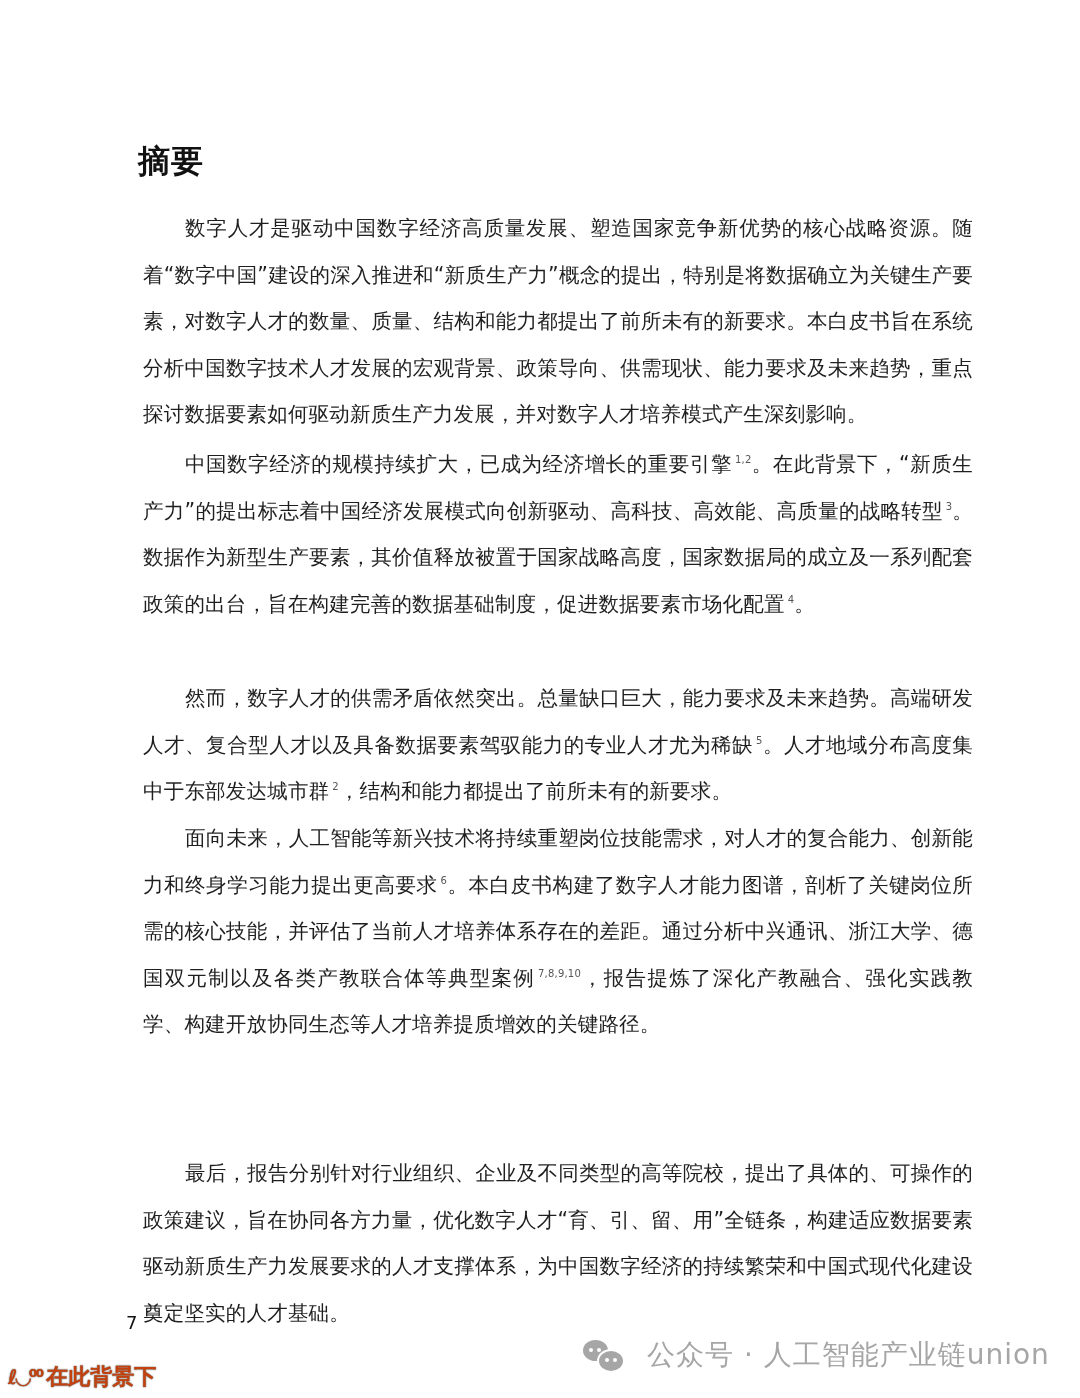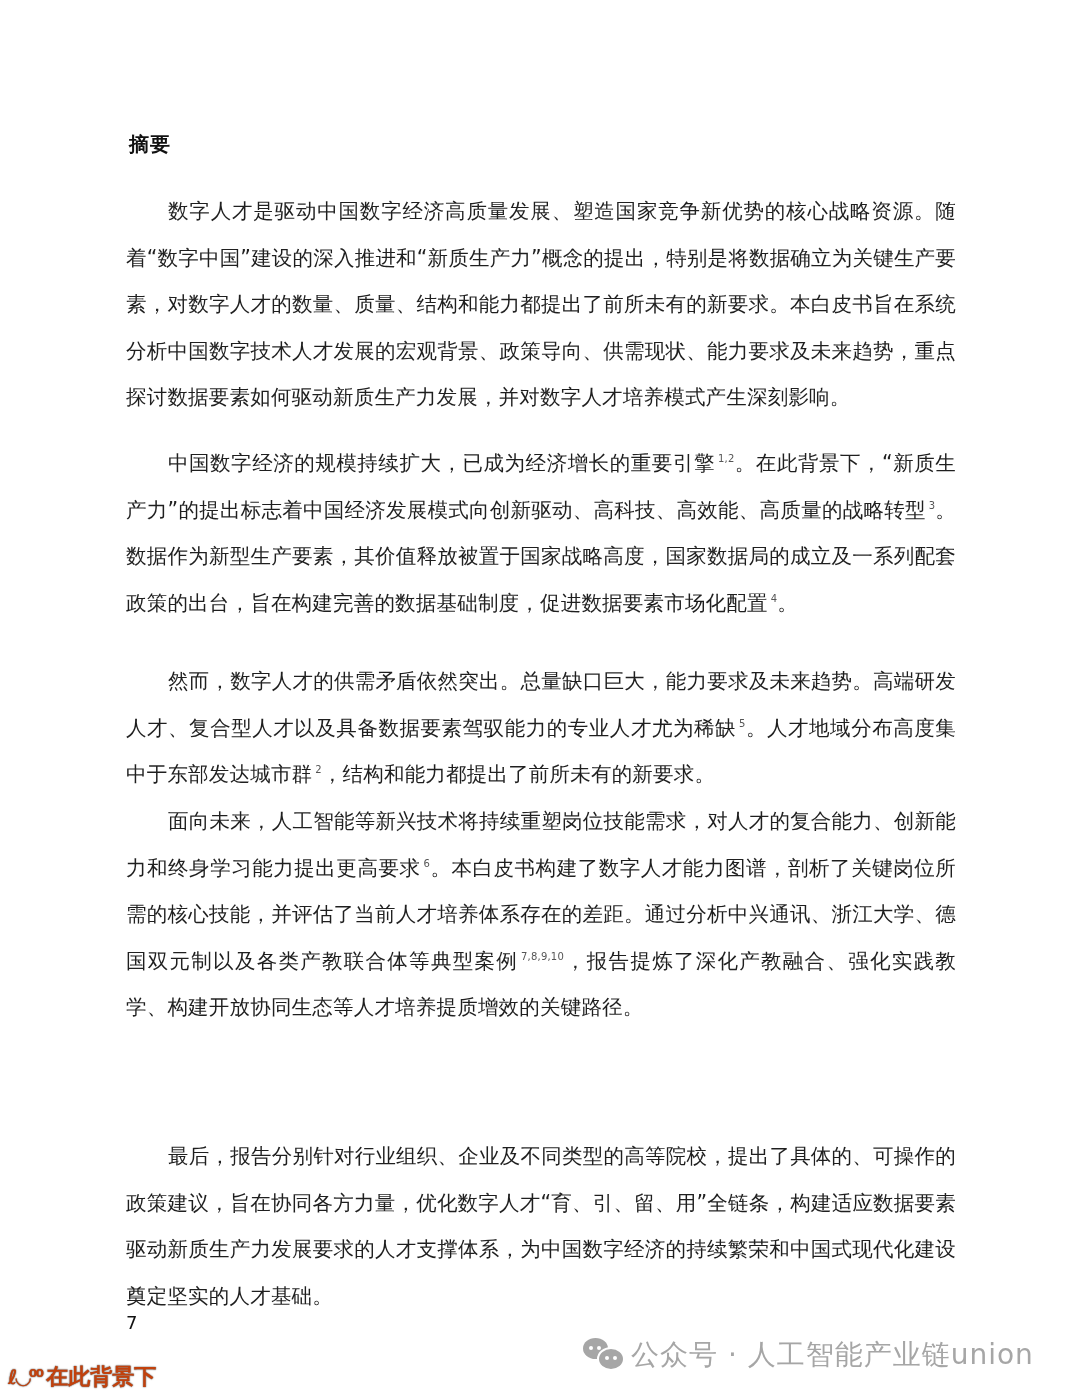--- a/index.html
+++ b/index.html
@@ -1,51 +1,51 @@
 <!DOCTYPE html>
 <html><head>
 <meta charset="utf-8">
 <style>
   html, body { margin: 0; padding: 0; }
   body {
     width: 1080px; height: 1398px; background: #ffffff; position: relative; overflow: hidden;
     font-family: "DejaVu Sans", "Liberation Sans", sans-serif; color: #1a1a1a;
   }
   .page-title {
-    position: absolute; left: 126px; top: 128px; margin: 3px;
-    font-size: 20px; font-weight: bold; letter-spacing: 1px; color: #111;
+    position: absolute; left: 126px; top: 128px; margin: 12px;
+    font-size: 32px; font-weight: bold; letter-spacing: 1px; color: #111;
   }
   .para {
-    position: absolute; left: 126px; width: 830px; margin: 0;
+    position: absolute; left: 126px; width: 830px; margin: 17px;
     font-size: 20.5px; line-height: 46.5px; text-indent: 42px; color: #1f1f1f;
     text-align: justify; letter-spacing: 0.2px;
   }
   sup { font-size: 10px; color: #555; vertical-align: super; line-height: 0; margin-left: 3px; }
   .page-number { position: absolute; left: 126px; top: 1312px; font-size: 18px; color: #111; }
   .wm-left { position: absolute; left: 8px; top: 1362px; display: flex; align-items: center; gap: 4px;
     color: #c2410c; font-size: 22px; font-weight: bold;
     text-shadow: 0 0 1px #888, 0 0 1px #888, 0 0 2px #999; }
   .wm-left .logo { font-size: 20px; letter-spacing: -2px; }
-  .wm-right { position: absolute; left: 583px; top: 1336px; display: flex; align-items: flex-start; gap: 8px;
+  .wm-right { position: absolute; left: 583px; top: 1336px; display: flex; align-items: center; gap: 24px;
     color: #a6a6a6; font-size: 28px; letter-spacing: 1px; }
   .wechat-icon { width: 40px; height: 34px; position: relative; }
   .wechat-icon .b1 { position: absolute; left: 0; top: 2px; width: 25px; height: 21px; border-radius: 50%; background: #a6a6a6; }
   .wechat-icon .b2 { position: absolute; left: 14px; top: 11px; width: 24px; height: 20px; border-radius: 50%; background: #a6a6a6; border: 2px solid #fff; }
   .wechat-icon .e { position: absolute; width: 4px; height: 4px; border-radius: 50%; background: #fff; }
 </style>
 </head>
 <body>
 
 <h1 class="page-title">摘要</h1>
 
 <p class="para" style="top:188px">
   <span>数字人才是驱动中国数字经济高质量发展、塑造国家竞争新优势的核心战略资源。随着“数字中国”建设的深入推进和“新质生产力”概念的提出，特别是将数据确立为关键生产要素，对数字人才的数量、质量、结构和能力都提出了前所未有的新要求。本白皮书旨在系统分析中国数字技术人才发展的宏观背景、政策导向、供需现状、能力要求及未来趋势，重点探讨数据要素如何驱动新质生产力发展，并对数字人才培养模式产生深刻影响。</span>
 </p>
 
-<p class="para" style="top:440px">
+<p class="para" style="top:424px">
   <span>中国数字经济的规模持续扩大，已成为经济增长的重要引擎</span><sup>1,2</sup><span>。在此背景下，“新质生产力”的提出标志着中国经济发展模式向创新驱动、高科技、高效能、高质量的战略转型</span><sup>3</sup><span>。数据作为新型生产要素，其价值释放被置于国家战略高度，国家数据局的成立及一系列配套政策的出台，旨在构建完善的数据基础制度，促进数据要素市场化配置</span><sup>4</sup><span>。</span>
 </p>
 
 <p class="para" style="top:658px">
   <span>然而，数字人才的供需矛盾依然突出。总量缺口巨大，能力要求及未来趋势。高端研发人才、复合型人才以及具备数据要素驾驭能力的专业人才尤为稀缺</span><sup>5</sup><span>。人才地域分布高度集中于东部发达城市群</span><sup>2</sup><span>，结构和能力都提出了前所未有的新要求。</span>
 </p>
 
 <p class="para" style="top:798px">
   <span>面向未来，人工智能等新兴技术将持续重塑岗位技能需求，对人才的复合能力、创新能力和终身学习能力提出更高要求</span><sup>6</sup><span>。本白皮书构建了数字人才能力图谱，剖析了关键岗位所需的核心技能，并评估了当前人才培养体系存在的差距。通过分析中兴通讯、浙江大学、德国双元制以及各类产教联合体等典型案例</span><sup>7,8,9,10</sup><span>，报告提炼了深化产教融合、强化实践教学、构建开放协同生态等人才培养提质增效的关键路径。</span>
 </p>

